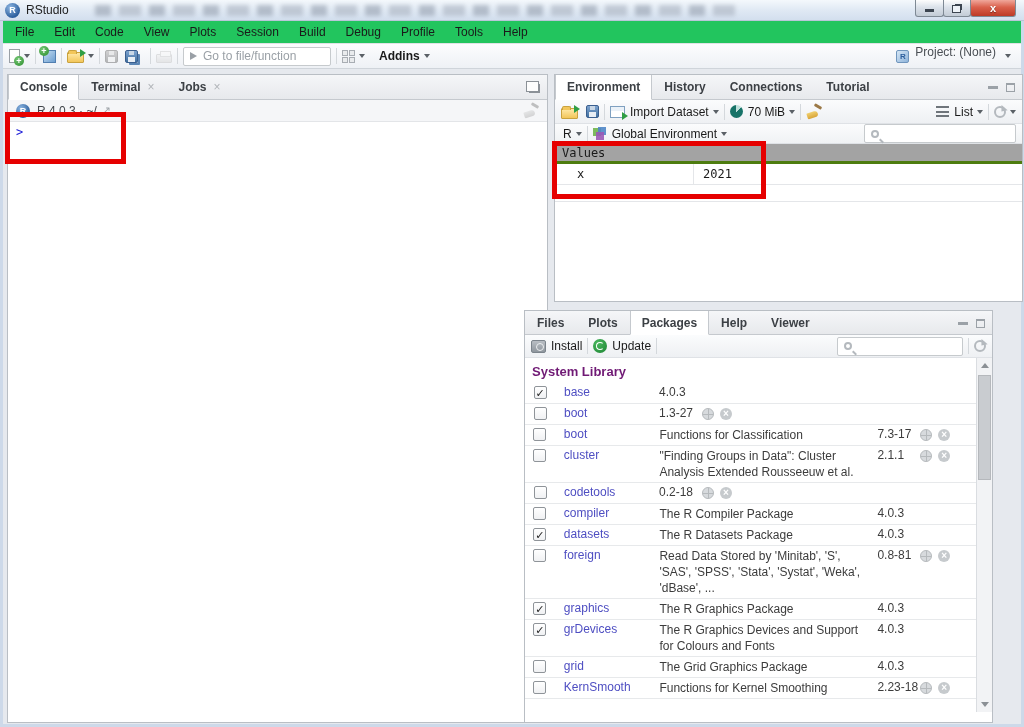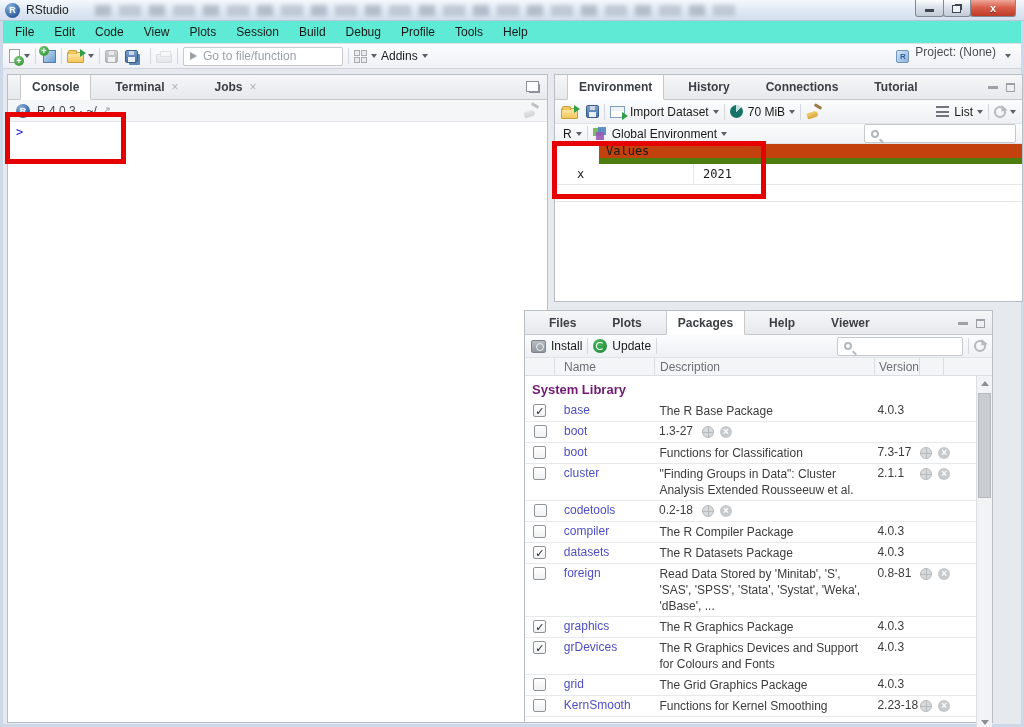--- a/index.html
+++ b/index.html
@@ -30,21 +30,21 @@
   .winbtn.min { width:29px; } .winbtn.max { width:28px; }
   .winbtn.close { width:46px;
     background:linear-gradient(#f0a79b,#da604c 45%,#bd3a26);
     color:#fff; font-weight:bold; font-size:11px; text-shadow:0 1px 1px rgba(0,0,0,.4); }
   .glyph-min { width:9px; height:3px; background:#3c4550; margin-top:5px; }
   .glyph-max { width:9px; height:8px; border:1px solid #3c4550; background:#eef3f8;
     box-shadow:2px -2px 0 -1px #3c4550; margin-left:-2px; margin-top:2px; }
 
   
   .menubar { position:absolute; left:0; right:0; top:21px; height:23px;
-    background:#5eead4; border-bottom:1px solid #e0e2e6;
+    background:#22c55e; border-bottom:1px solid #e0e2e6;
     display:flex; align-items:center; padding-left:2px; }
   .menu-item { padding:3px 10px; color:#1a1a1a; cursor:default; }
 
   
   .toolbar { position:absolute; left:0; right:0; top:44px; height:25px;
     background:linear-gradient(#fcfdfe,#eef1f5); border-bottom:1px solid #cfd4da;
     display:flex; align-items:center; padding:0 6px; }
   .tb-sep { width:1px; height:16px; background:#d4d8dc; margin:0 5px; flex:0 0 auto; }
   .caret { width:0; height:0; border-left:3.5px solid transparent;
     border-right:3.5px solid transparent; border-top:4px solid #5a6066;
@@ -76,45 +76,45 @@
   .i-disk::after { content:''; position:absolute; left:3px; top:0; width:5px; height:4px;
     background:#c9d7e6; }
   .i-disk2 { box-shadow:3px 3px 0 -1px #5b86b5; margin-right:3px; }
   .gray { filter:grayscale(1) opacity(.45); }
   .i-printer { width:16px; height:9px; margin-top:5px; background:linear-gradient(#e9ebee,#cfd3d7);
     border:1px solid #bcc0c4; border-radius:1px; }
   .i-printer::before { content:''; position:absolute; left:3px; top:-4px; width:9px; height:4px;
     background:#f5f6f8; border:1px solid #c4c8cc; }
   .searchbox { display:flex; align-items:center; background:#fff;
     border:1px solid #c6cacd; border-radius:2px; height:19px; padding:0 6px; }
-  .goto-box { width:160px; }
+  .goto-box { width:148px; }
   .goarrow { width:0; height:0; border-left:7px solid #9aa0a6;
     border-top:4px solid transparent; border-bottom:4px solid transparent; margin-right:6px; }
   .placeholder { color:#9aa0a6; font-size:12px; white-space:nowrap; }
   .i-grid4 { width:13px; height:13px; display:grid;
     grid-template-columns:1fr 1fr; grid-template-rows:1fr 1fr; gap:1px; }
   .i-grid4 span { border:1px solid #a8adb3; background:#e9ebed; }
-  .tb-label { margin-left:4px; color:#1a1a1a; }
+  .tb-label { margin-left:14px; color:#1a1a1a;font-weight:bold; }
   .spacer { flex:1 1 auto; }
   .project-btn { display:flex; align-items:center; margin-right:4px; }
   .i-pcube { width:13px; height:13px; border-radius:2px;
     background:linear-gradient(135deg,#d5e6f5,#8fb4da); border:1px solid #6f95bd;
     color:#2d5f9d; font-size:8px; font-weight:bold; line-height:12px; text-align:center; }
   .project-label { margin:0 5px 8px 6px; color:#4a4f55; }
 
   
   .pane { position:absolute; background:#fff; border:1px solid #b9bec4; }
   .pane-console  { left:4px;  top:74px;  width:541px; height:649px; }
   .pane-env      { left:551px; top:74px; width:469px; height:228px; }
   .pane-pkg      { left:521px; top:310px; width:469px; height:413px; }
 
   .tabbar { height:25px; background:linear-gradient(#f5f6f8,#e7e9ec);
     border-bottom:1px solid #c5c9ce; display:flex; align-items:stretch; position:relative; }
   .tab { display:flex; align-items:center; padding:0 11px; color:#3c4045; font-weight:bold;
-    border-right:1px solid transparent; border-left:1px solid transparent; cursor:default;margin-left:12px; }
+    border-right:1px solid transparent; border-left:1px solid transparent; cursor:default; }
   .tab.active { background:#fff; border-left:1px solid #c5c9ce; border-right:1px solid #c5c9ce;
     margin-bottom:-1px; border-bottom:1px solid #fff; }
   .tab-x { color:#b0b4b8; font-weight:normal; margin-left:7px; font-size:12px; }
   .tabbar-right { position:absolute; right:7px; top:0; height:24px;
     display:flex; align-items:center; gap:8px; }
   .pmin { width:10px; height:3px; background:#9ba1a7; display:inline-block; }
   .pmax { width:9px; height:9px; border:1px solid #9ba1a7; border-top:2px solid #9ba1a7;
     display:inline-block; }
   .i-popout { width:11px; height:9px; border:1px solid #8b9197; background:#fdfdfd;
     margin-top:3px; }
@@ -164,22 +164,22 @@
   .i-squares i:nth-child(1){ left:0; top:1px; background:#7dbb5e; }
   .i-squares i:nth-child(2){ left:5px; top:0; background:#4f86c6; opacity:.9; }
   .i-squares i:nth-child(3){ left:3px; top:5px; background:#9b59b6; opacity:.9; }
   .i-mag { width:8px; height:8px; border:2px solid #b4b9be; border-radius:50%; }
   .i-mag::after { content:''; position:absolute; width:5px; height:2px; background:#b4b9be;
     transform:rotate(45deg); left:6px; top:8px; }
   .env-search { width:152px; margin-left:auto; }
   .pkg-search { width:126px; margin-left:auto; }
 
   .values-grid { font-family:"DejaVu Sans Mono","Liberation Mono",monospace; font-size:12px; }
-  .values-header { height:20px; background:#c2410c; border-bottom:6px solid #4d7c0f;
-    display:flex; align-items:center; padding-left:7px; color:#1a1a1a;margin-left:44px; }
+  .values-header { height:20px; background:#a3a3a3; border-bottom:3px solid #4d7c0f;
+    display:flex; align-items:center; padding-left:7px; color:#1a1a1a; }
   .var-row { height:21px; border-bottom:1px solid #e4e6e9; display:flex; align-items:center; }
   .var-name { width:139px; padding-left:22px; border-right:1px solid #e4e6e9; height:100%;
     display:flex; align-items:center; }
   .var-value { padding-left:9px; }
   .var-empty { height:17px; border-bottom:1px solid #e4e6e9; }
 
   
   .pkg-toolbar { height:23px; background:linear-gradient(#fbfcfd,#eef0f3);
     border-bottom:1px solid #dfe2e6; display:flex; align-items:center; padding:0 6px; }
   .i-install { width:15px; height:13px; border-radius:2px;
@@ -440,37 +440,28 @@
       <span class="tb-sep"></span>
       <span class="icon i-update"></span>
       <span class="mini-label">Update</span>
       <span class="tb-sep"></span>
       <div class="searchbox pkg-search">
         <span class="icon i-mag"></span>
       </div>
       <span class="tb-sep"></span>
       <span class="icon i-refresh"></span>
     </div>
-    <div class="pkg-headrow">
-      <div class="ph-check"></div>
-      <div class="ph-name">Name</div>
-      <div class="ph-desc">Description</div>
-      <div class="ph-ver">Version</div>
-      <div class="ph-a"></div>
-      <div class="ph-b"></div>
-    </div>
     <div class="pkg-body">
       <div class="pkg-rows">
         <div class="pkg-section">System Library</div>
       <div class="pkg-row">
             <div class="col-check">
               <span class="checkbox">✓</span>
             </div>
             <div class="col-name"><span class="pkg-link">base</span></div>
-            <div class="col-desc">The R Base Package</div>
             <div class="col-ver">4.0.3</div>
             <div class="col-icons"></div>
           </div>
           <div class="pkg-row">
             <div class="col-check">
               <span class="checkbox"></span>
             </div>
             <div class="col-name"><span class="pkg-link">boot</span></div>
             <div class="col-ver">1.3-27</div>
             <div class="col-icons">

